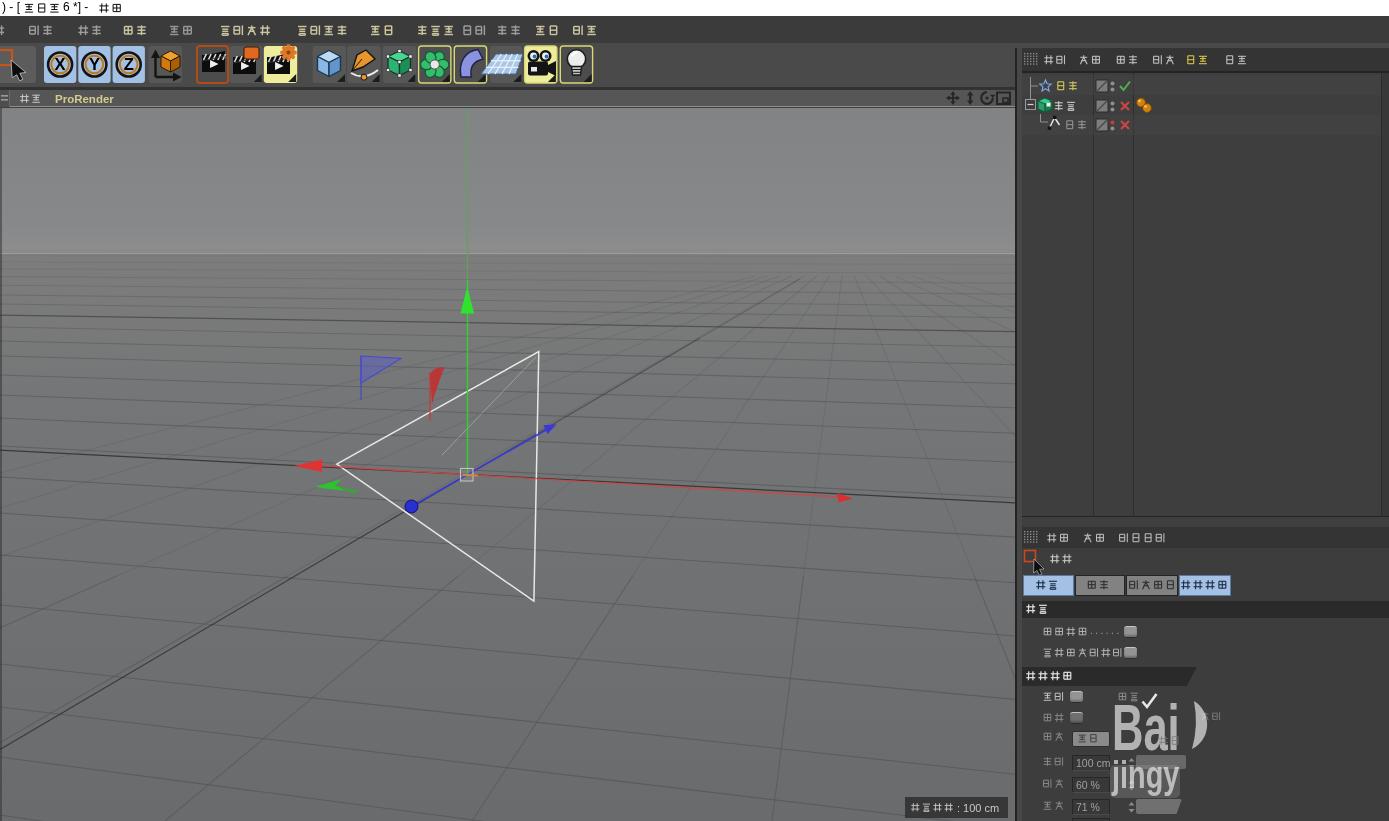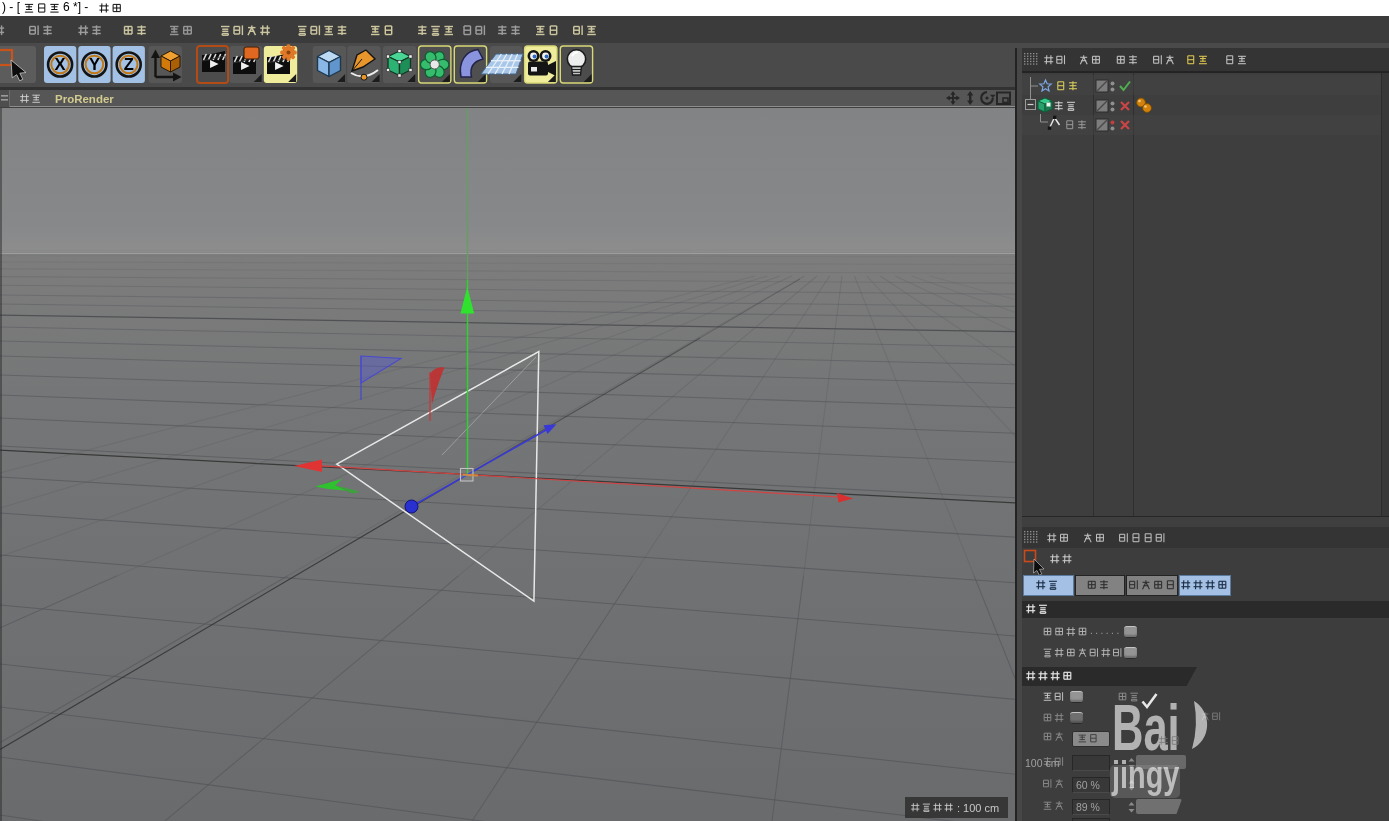--- a/index.html
+++ b/index.html
@@ -1056,21 +1056,21 @@
         <line x1="1.7" y1="8.3" x2="9.3" y2="8.3" stroke="#8a8a8a" stroke-width="0.94"></line>
         <line x1="5.5" y1="1.2" x2="5.5" y2="9.8" stroke="#8a8a8a" stroke-width="0.94"></line>
         <line x1="13.2" y1="2.2" x2="18.1" y2="2.2" stroke="#8a8a8a" stroke-width="0.94"></line>
         <line x1="13.2" y1="2.2" x2="13.2" y2="8.8" stroke="#8a8a8a" stroke-width="0.94"></line>
         <line x1="18.1" y1="2.2" x2="18.1" y2="8.8" stroke="#8a8a8a" stroke-width="0.94"></line>
         <line x1="13.2" y1="8.8" x2="18.1" y2="8.8" stroke="#8a8a8a" stroke-width="0.94"></line>
         <line x1="13.2" y1="5.5" x2="18.1" y2="5.5" stroke="#8a8a8a" stroke-width="0.94"></line>
         <line x1="20.6" y1="1.2" x2="20.6" y2="9.8" stroke="#8a8a8a" stroke-width="0.94"></line>
       </svg></div>
 <div class="abs" style="left:1072px;top:755px;width:38px;height:16px;background:#383838;border:1px solid #272727;border-bottom-color:#4a4a4a;"></div>
-<div class="abs" style="left:1025px;top:757.5px;font-size:10.5px;color:#a0a0a0;font-weight:normal;white-space:nowrap;line-height:1.1;">100 cm</div>
+<div class="abs" style="left:1076px;top:757.5px;font-size:10.5px;color:#a0a0a0;font-weight:normal;white-space:nowrap;line-height:1.1;">100 cm</div>
 <div class="abs" style="left:1042px;top:778px;"><svg width="24" height="11" style="vertical-align:top;">
         <line x1="1.5" y1="2.2" x2="6.4" y2="2.2" stroke="#8a8a8a" stroke-width="0.94"></line>
         <line x1="1.5" y1="2.2" x2="1.5" y2="8.8" stroke="#8a8a8a" stroke-width="0.94"></line>
         <line x1="6.4" y1="2.2" x2="6.4" y2="8.8" stroke="#8a8a8a" stroke-width="0.94"></line>
         <line x1="1.5" y1="8.8" x2="6.4" y2="8.8" stroke="#8a8a8a" stroke-width="0.94"></line>
         <line x1="1.5" y1="5.5" x2="6.4" y2="5.5" stroke="#8a8a8a" stroke-width="0.94"></line>
         <line x1="8.9" y1="1.2" x2="8.9" y2="9.8" stroke="#8a8a8a" stroke-width="0.94"></line>
         <line x1="13.8" y1="3.1" x2="20.5" y2="3.1" stroke="#8a8a8a" stroke-width="0.94"></line>
         <line x1="17.2" y1="1.2" x2="17.2" y2="3.1" stroke="#8a8a8a" stroke-width="0.94"></line>
         <line x1="17.2" y1="3.1" x2="13.8" y2="9.8" stroke="#8a8a8a" stroke-width="0.94"></line>
@@ -1085,21 +1085,21 @@
         <line x1="5.5" y1="2.2" x2="5.5" y2="7.4" stroke="#8a8a8a" stroke-width="0.94"></line>
         <line x1="1.7" y1="9.3" x2="9.3" y2="9.3" stroke="#8a8a8a" stroke-width="0.94"></line>
         <line x1="2.7" y1="6.9" x2="8.3" y2="6.9" stroke="#8a8a8a" stroke-width="0.94"></line>
         <line x1="13.8" y1="3.1" x2="20.5" y2="3.1" stroke="#8a8a8a" stroke-width="0.94"></line>
         <line x1="17.2" y1="1.2" x2="17.2" y2="3.1" stroke="#8a8a8a" stroke-width="0.94"></line>
         <line x1="17.2" y1="3.1" x2="13.8" y2="9.8" stroke="#8a8a8a" stroke-width="0.94"></line>
         <line x1="17.2" y1="3.1" x2="20.5" y2="9.8" stroke="#8a8a8a" stroke-width="0.94"></line>
         <line x1="14.8" y1="6.4" x2="19.5" y2="6.4" stroke="#8a8a8a" stroke-width="0.94"></line>
       </svg></div>
 <div class="abs" style="left:1072px;top:799px;width:38px;height:16px;background:#383838;border:1px solid #272727;border-bottom-color:#4a4a4a;"></div>
-<div class="abs" style="left:1076px;top:801.5px;font-size:10.5px;color:#a0a0a0;font-weight:normal;white-space:nowrap;line-height:1.1;">89 %</div>
+<div class="abs" style="left:1076px;top:801.5px;font-size:10.5px;color:#a0a0a0;font-weight:normal;white-space:nowrap;line-height:1.1;">71 %</div>
 <svg class="abs" style="left:1127px;top:757px;" width="10" height="13">
       <polygon points="4.5,1 7.5,4.5 1.5,4.5" fill="#8a8a8a"></polygon>
       <polygon points="4.5,11.5 7.5,8 1.5,8" fill="#8a8a8a"></polygon>
     </svg>
 <svg class="abs" style="left:1127px;top:779px;" width="10" height="13">
       <polygon points="4.5,1 7.5,4.5 1.5,4.5" fill="#8a8a8a"></polygon>
       <polygon points="4.5,11.5 7.5,8 1.5,8" fill="#8a8a8a"></polygon>
     </svg>
 <svg class="abs" style="left:1127px;top:801px;" width="10" height="13">
       <polygon points="4.5,1 7.5,4.5 1.5,4.5" fill="#8a8a8a"></polygon>

